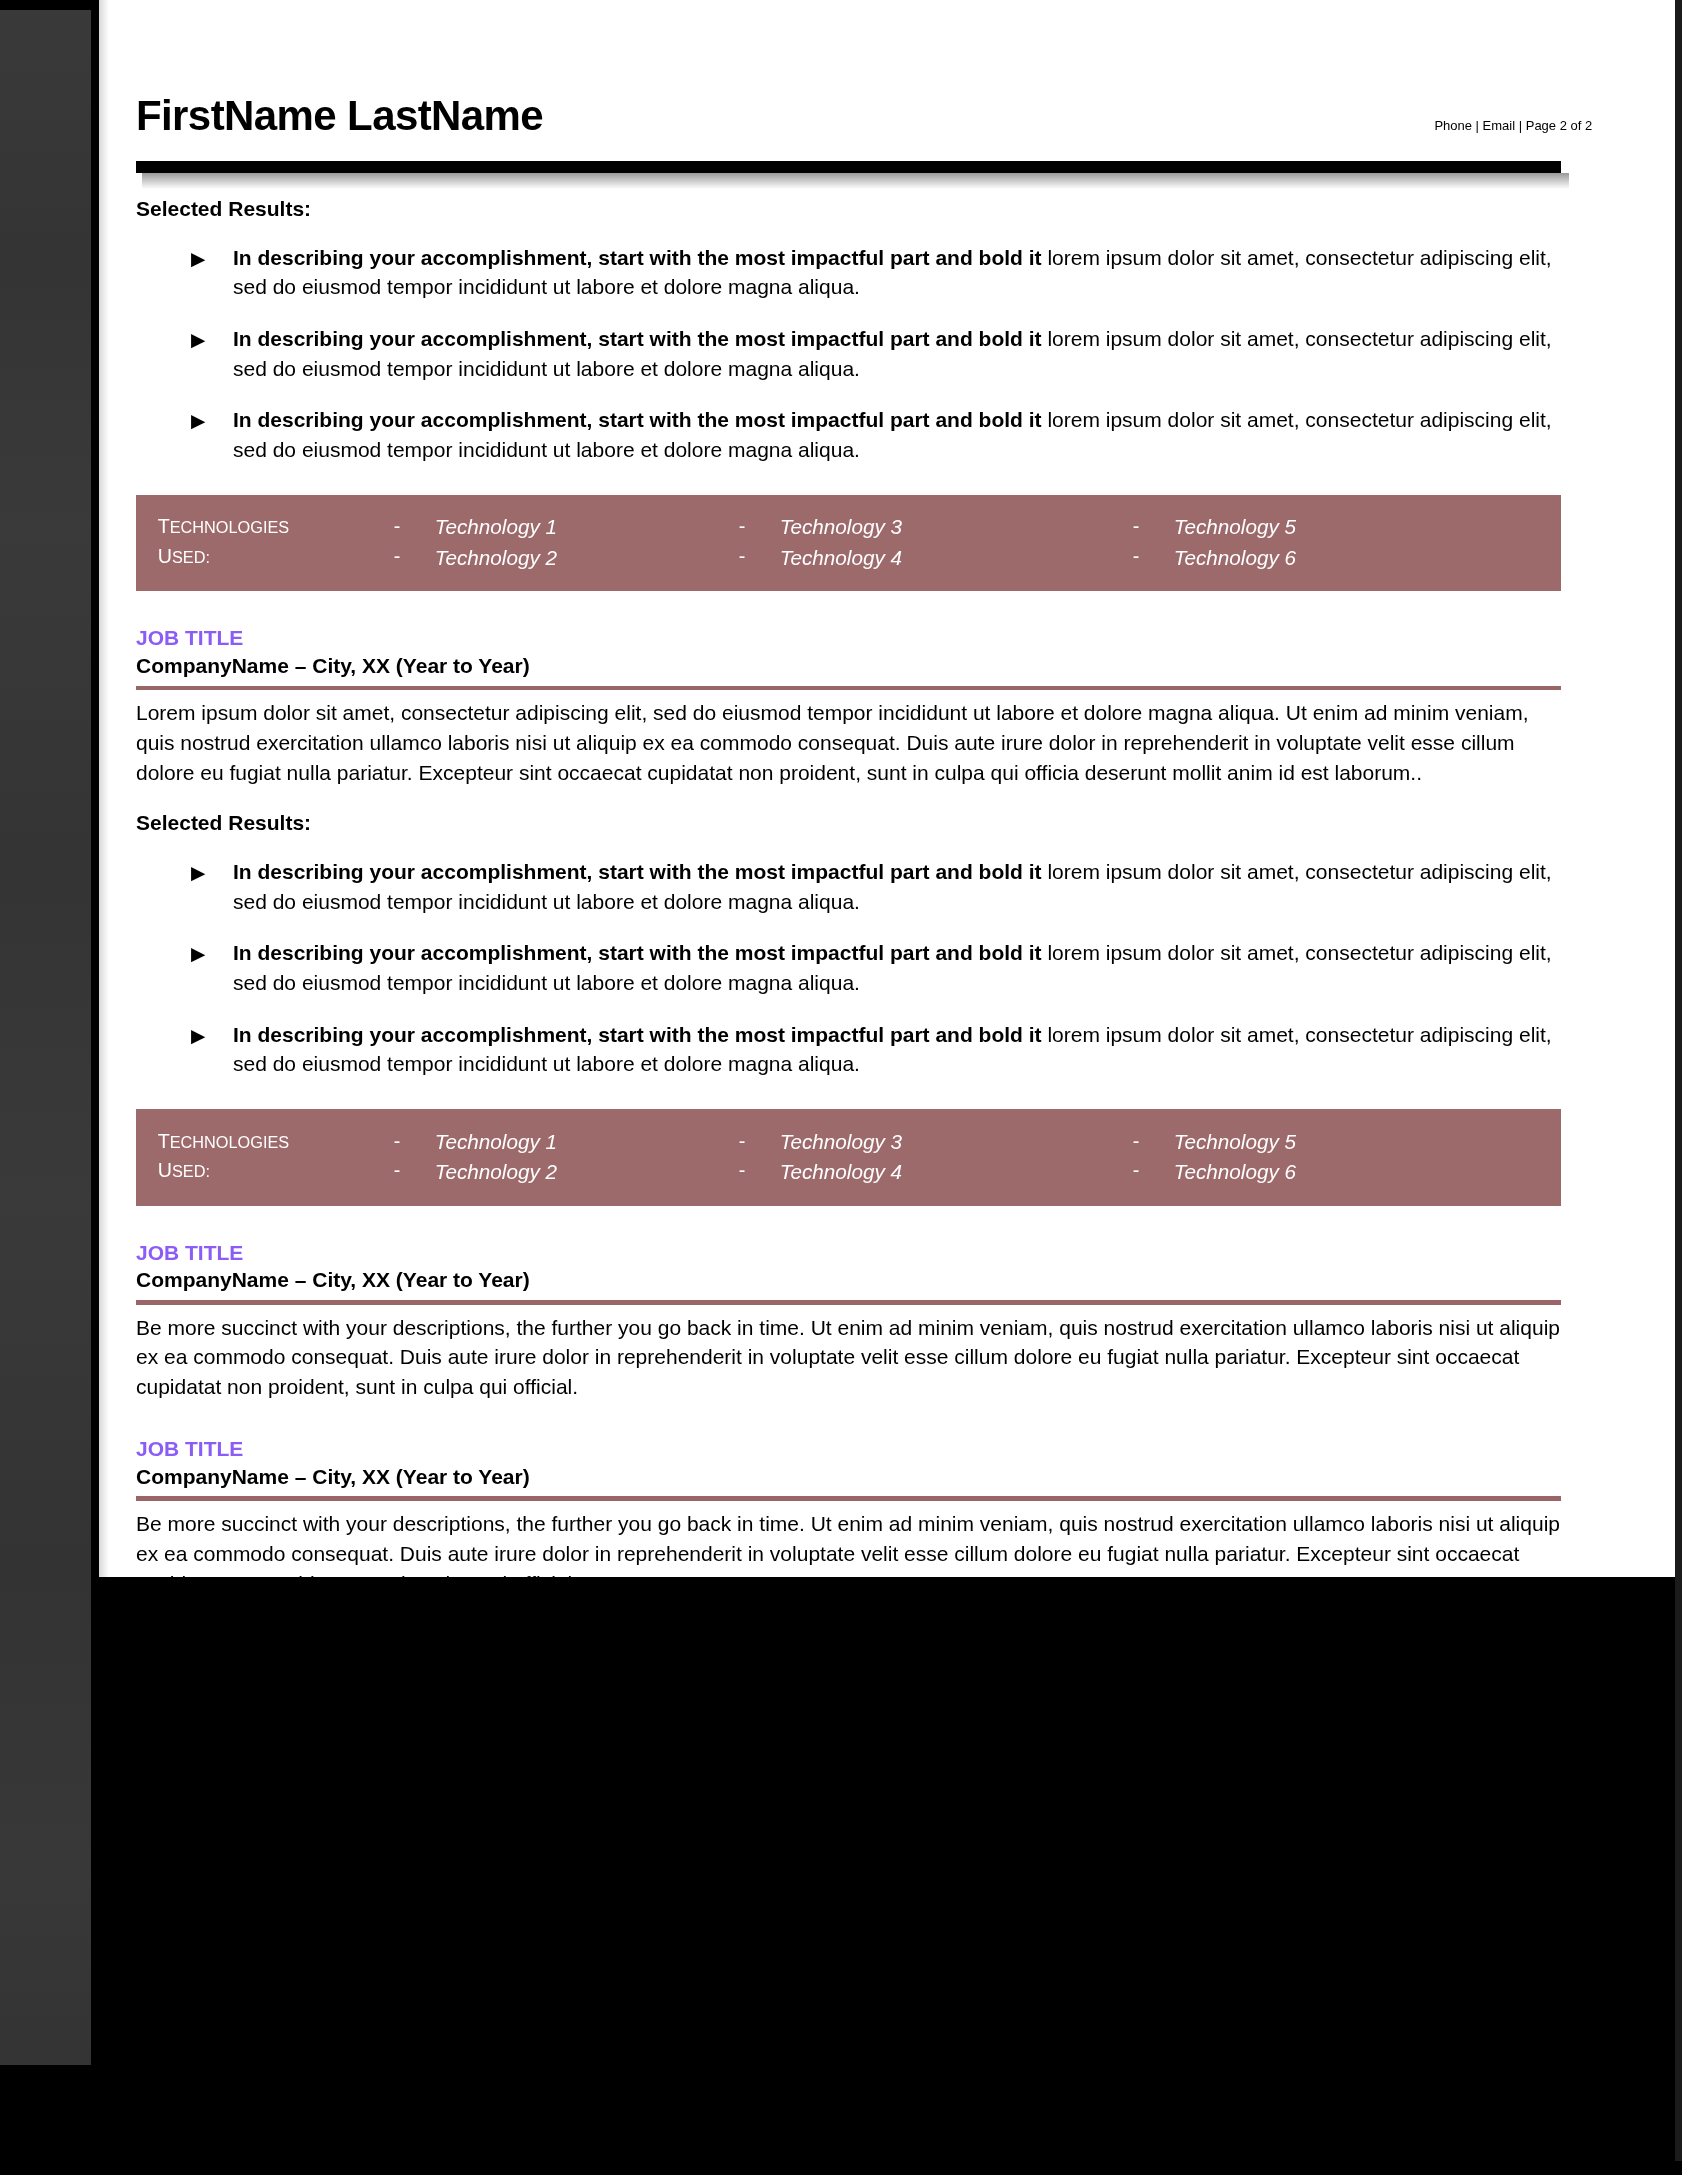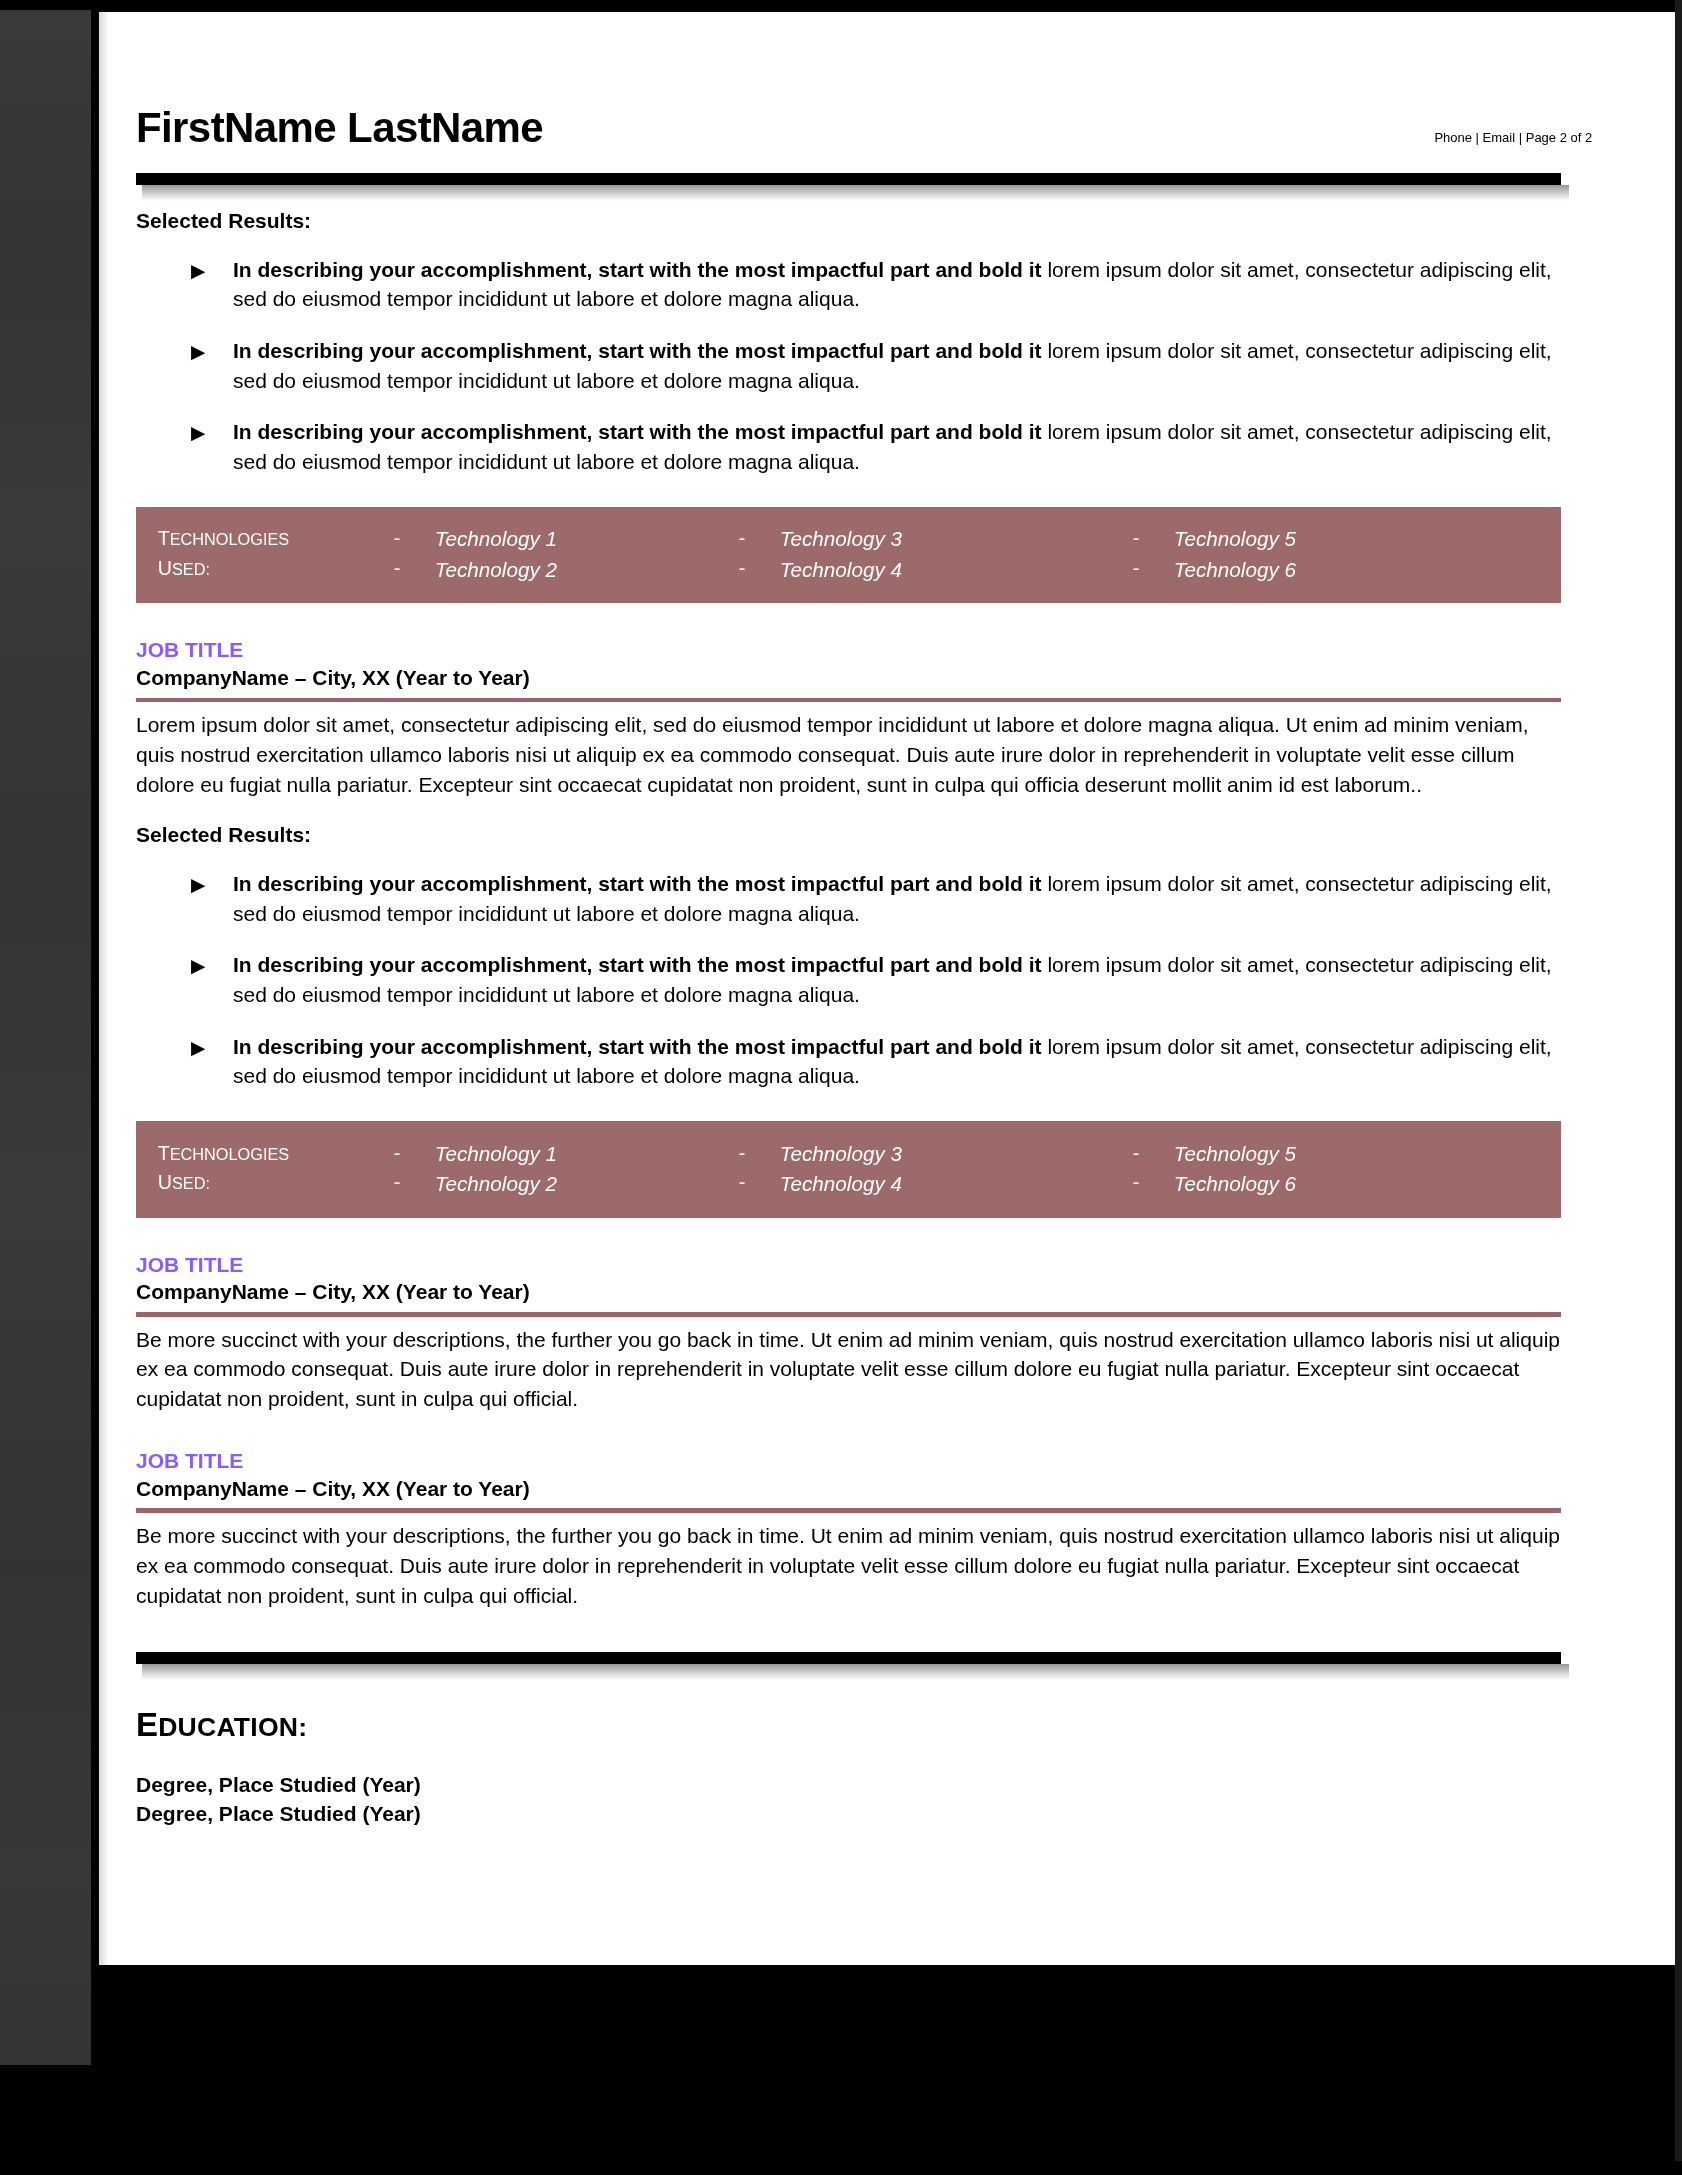--- a/index.html
+++ b/index.html
@@ -57,23 +57,23 @@
     position: absolute;
     left: 0; bottom: 0;
     width: 1683px; height: 13.8px;
     background: #000;
     z-index: 4;
   }
 
   
   .page {
     position: absolute;
-    left: 99px; top: 12px;
+    left: 99px; top: 0;
     width: 1576px;
-    height: 1953px;
+    height: 1577px;
     background: #ffffff;
     z-index: 2;
   }
 
   .content {
     position: absolute;
     left: 37px;
     top: 0;
     width: 1468px;
   }

